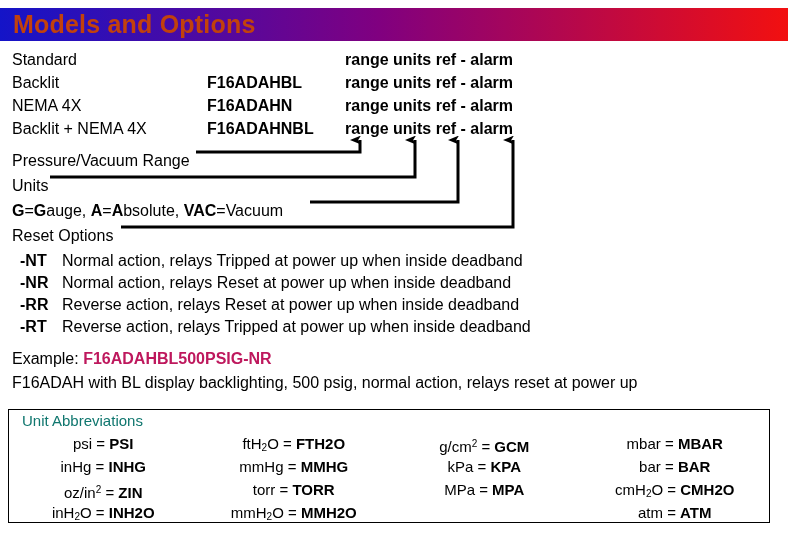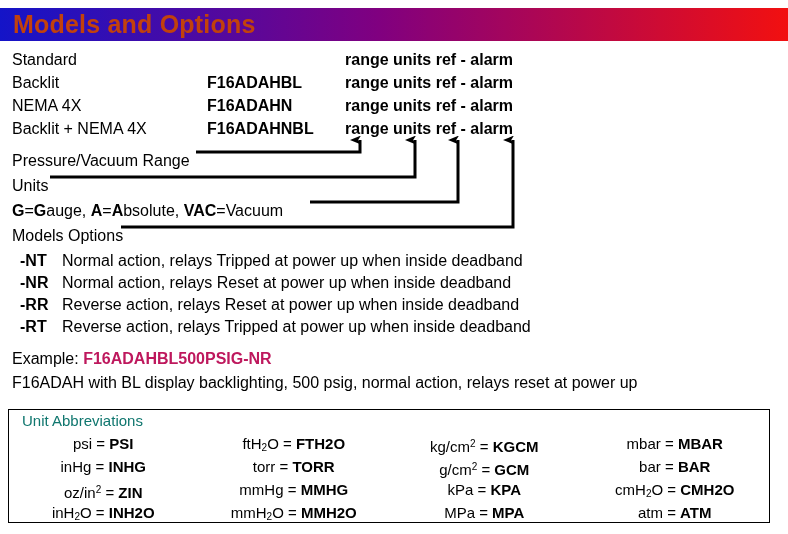--- a/index.html
+++ b/index.html
@@ -221,21 +221,21 @@
     <div class="callout-row">
       <span class="callout-label">Pressure/Vacuum Range</span>
     </div>
     <div class="callout-row">
       <span class="callout-label">Units</span>
     </div>
     <div class="callout-row">
       <span class="callout-label"><b>G</b>=<b>G</b>auge, <b>A</b>=<b>A</b>bsolute, <b>VAC</b>=Vacuum</span>
     </div>
     <div class="callout-row">
-      <span class="callout-label">Models Options</span>
+      <span class="callout-label">Reset Options</span>
     </div>
   </div>
 
 <svg id="leader-svg" viewBox="0 0 600 125" xmlns="http://www.w3.org/2000/svg">
   <defs>
     <marker id="arrowhead" markerWidth="9" markerHeight="11" refX="4.5" refY="10" orient="auto" markerUnits="userSpaceOnUse">
       <path d="M4.5,0 L9,11 L4.5,8.2 L0,11 Z" fill="#000000"></path>
     </marker>
   </defs>
 
@@ -276,26 +276,25 @@
 <div id="abbrev-title">Unit Abbreviations</div>
 <div id="abbrev-grid">
     <div class="abbrev-col">
       <div class="abbrev-row"><span class="abbrev-unit">psi</span> <span class="abbrev-eq">=</span> <span class="abbrev-code">PSI</span></div>
       <div class="abbrev-row"><span class="abbrev-unit">inHg</span> <span class="abbrev-eq">=</span> <span class="abbrev-code">INHG</span></div>
       <div class="abbrev-row"><span class="abbrev-unit">oz/in<sup>2</sup></span> <span class="abbrev-eq">=</span> <span class="abbrev-code">ZIN</span></div>
       <div class="abbrev-row"><span class="abbrev-unit">inH<sub>2</sub>O</span> <span class="abbrev-eq">=</span> <span class="abbrev-code">INH2O</span></div>
     </div>
     <div class="abbrev-col">
       <div class="abbrev-row"><span class="abbrev-unit">ftH<sub>2</sub>O</span> <span class="abbrev-eq">=</span> <span class="abbrev-code">FTH2O</span></div>
+      <div class="abbrev-row"><span class="abbrev-unit">mmHg</span> <span class="abbrev-eq">=</span> <span class="abbrev-code">MMHG</span></div>
       <div class="abbrev-row"><span class="abbrev-unit">torr</span> <span class="abbrev-eq">=</span> <span class="abbrev-code">TORR</span></div>
-      <div class="abbrev-row"><span class="abbrev-unit">mmHg</span> <span class="abbrev-eq">=</span> <span class="abbrev-code">MMHG</span></div>
       <div class="abbrev-row"><span class="abbrev-unit">mmH<sub>2</sub>O</span> <span class="abbrev-eq">=</span> <span class="abbrev-code">MMH2O</span></div>
     </div>
     <div class="abbrev-col">
-      <div class="abbrev-row"><span class="abbrev-unit">kg/cm<sup>2</sup></span> <span class="abbrev-eq">=</span> <span class="abbrev-code">KGCM</span></div>
       <div class="abbrev-row"><span class="abbrev-unit">g/cm<sup>2</sup></span> <span class="abbrev-eq">=</span> <span class="abbrev-code">GCM</span></div>
       <div class="abbrev-row"><span class="abbrev-unit">kPa</span> <span class="abbrev-eq">=</span> <span class="abbrev-code">KPA</span></div>
       <div class="abbrev-row"><span class="abbrev-unit">MPa</span> <span class="abbrev-eq">=</span> <span class="abbrev-code">MPA</span></div>
     </div>
     <div class="abbrev-col">
       <div class="abbrev-row"><span class="abbrev-unit">mbar</span> <span class="abbrev-eq">=</span> <span class="abbrev-code">MBAR</span></div>
       <div class="abbrev-row"><span class="abbrev-unit">bar</span> <span class="abbrev-eq">=</span> <span class="abbrev-code">BAR</span></div>
       <div class="abbrev-row"><span class="abbrev-unit">cmH<sub>2</sub>O</span> <span class="abbrev-eq">=</span> <span class="abbrev-code">CMH2O</span></div>
       <div class="abbrev-row"><span class="abbrev-unit">atm</span> <span class="abbrev-eq">=</span> <span class="abbrev-code">ATM</span></div>
     </div>

